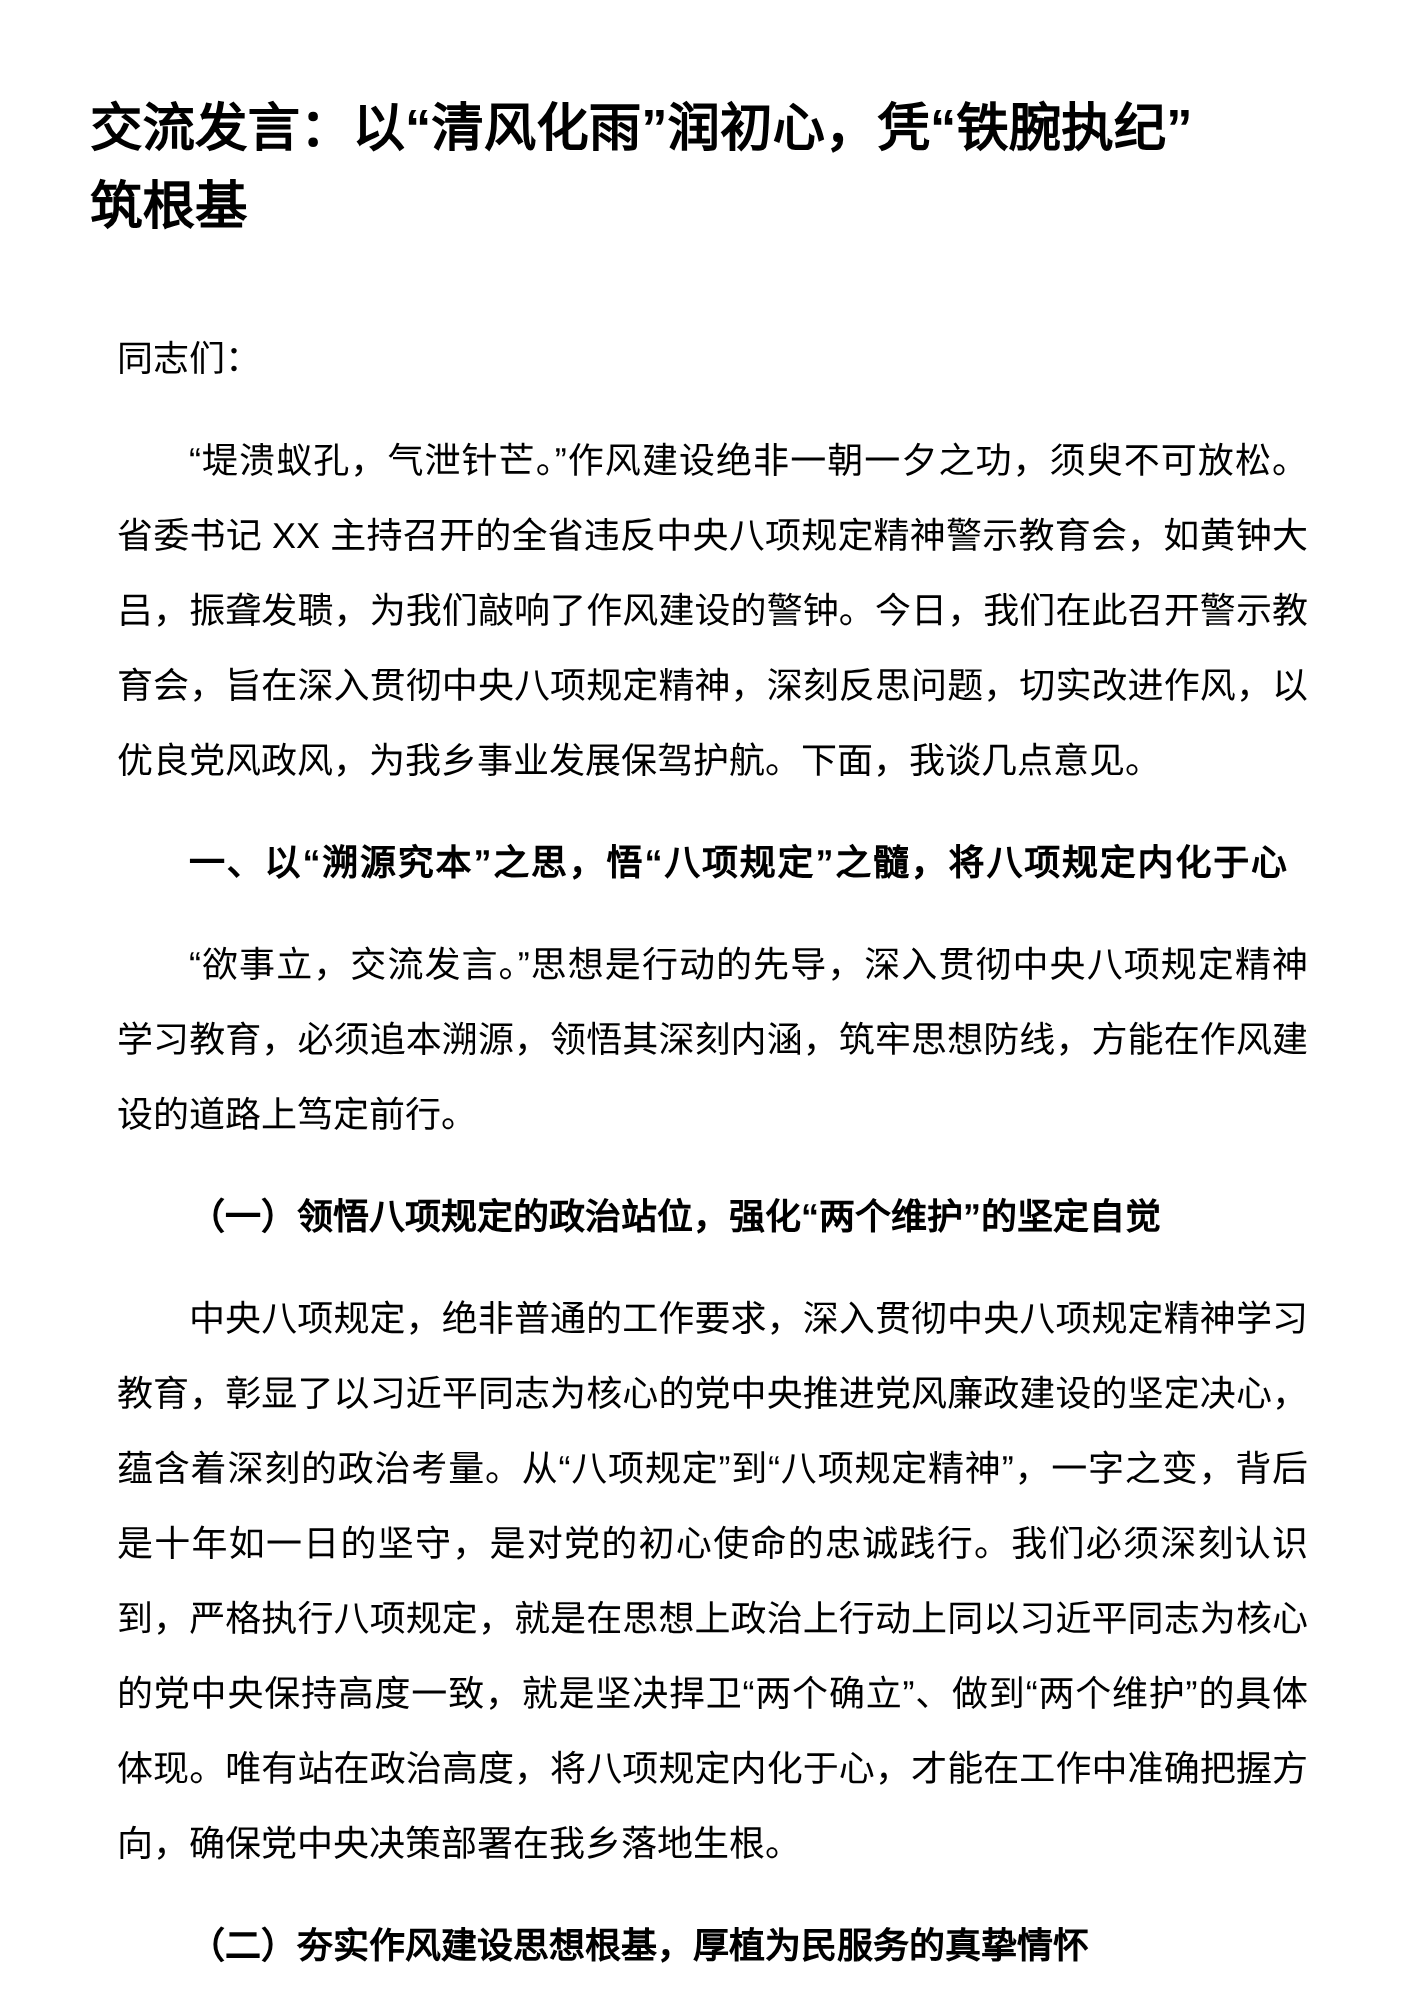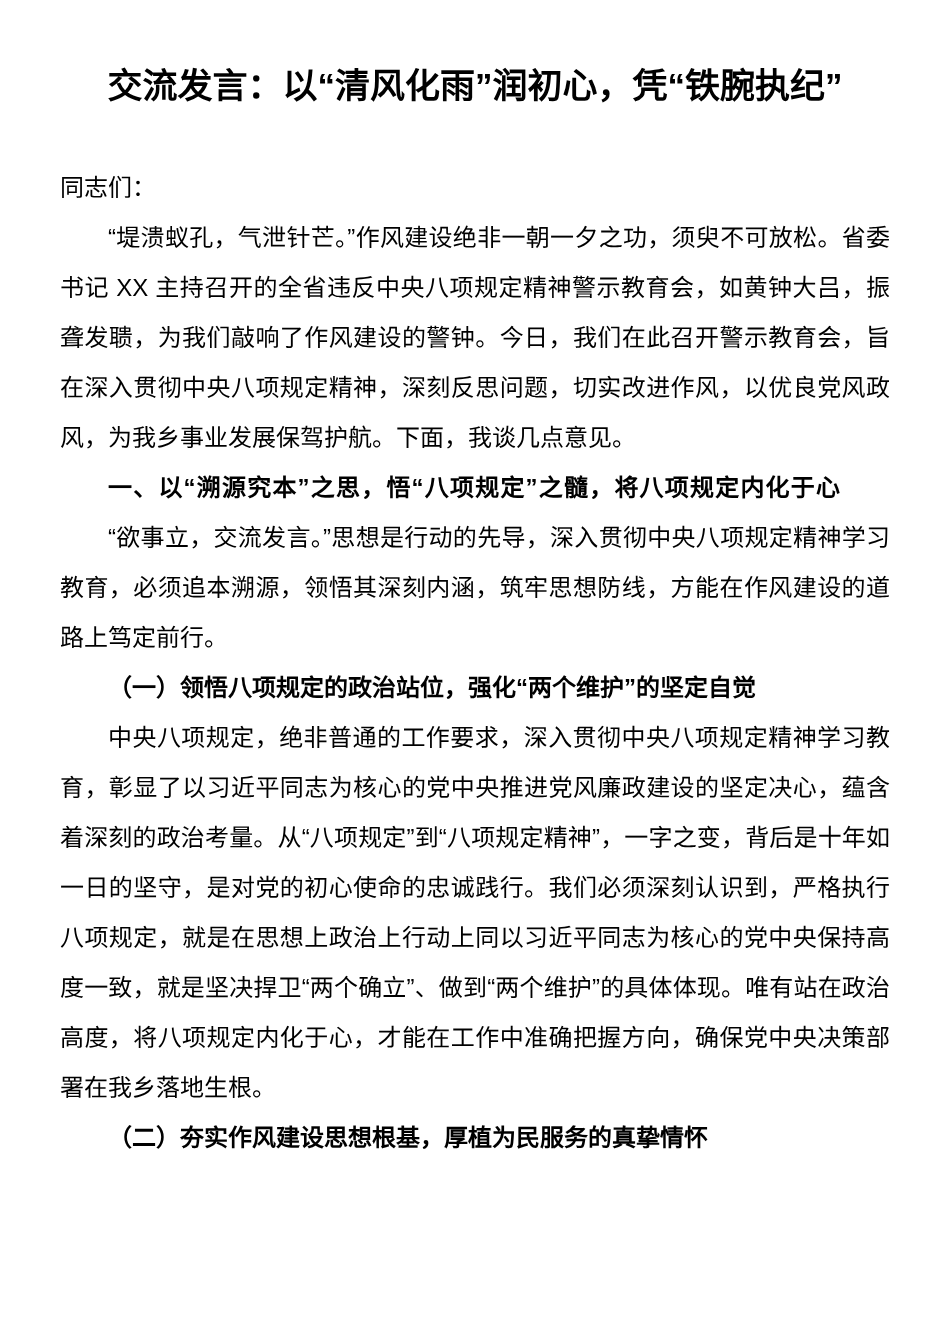--- a/index.html
+++ b/index.html
@@ -15,52 +15,53 @@
     width: 950px;
     min-height: 1344px;
     box-sizing: border-box;
     padding: 60px 60px 0 60px;
     background: #ffffff;
     color: #000000;
     font-family: "Liberation Sans", sans-serif;
   }
   .doc-title {
     margin: 0;
-    text-align: center;
+    text-align: left;
     font-size: 35px;
     font-weight: 700;
     line-height: 52px;
     color: #000000;
   }
   .title-line { display: block; }
   .doc-content {
     margin-top: 51px;
     font-size: 24px;
     line-height: 50px;
     text-align: justify;
     color: #000000;
   }
   .doc-content p {
-    margin: 0;
+    margin: 18px;
     padding: 0;
     text-indent: 2em;
   }
   .doc-content p.salutation { text-indent: 0; }
   .doc-content p.heading-1 {
     font-weight: 700;
     letter-spacing: 1.2px;
   }
   .doc-content p.heading-2 { font-weight: 700; }
 </style>
 </head>
 <body>
 
 <div class="page">
   <h1 class="doc-title">
     <span class="title-line">交流发言：以“清风化雨”润初心，凭“铁腕执纪”</span>
+    <span class="title-line">筑根基</span>
   </h1>
   <div class="doc-content">
       <p class="salutation">同志们：</p>
       <p class="paragraph">“堤溃蚁孔，气泄针芒。”作风建设绝非一朝一夕之功，须臾不可放松。省委书记 XX 主持召开的全省违反中央八项规定精神警示教育会，如黄钟大吕，振聋发聩，为我们敲响了作风建设的警钟。今日，我们在此召开警示教育会，旨在深入贯彻中央八项规定精神，深刻反思问题，切实改进作风，以优良党风政风，为我乡事业发展保驾护航。下面，我谈几点意见。</p>
       <p class="heading-1">一、以“溯源究本”之思，悟“八项规定”之髓，将八项规定内化于心</p>
       <p class="paragraph">“欲事立，交流发言。”思想是行动的先导，深入贯彻中央八项规定精神学习教育，必须追本溯源，领悟其深刻内涵，筑牢思想防线，方能在作风建设的道路上笃定前行。</p>
       <p class="heading-2">（一）领悟八项规定的政治站位，强化“两个维护”的坚定自觉</p>
       <p class="paragraph">中央八项规定，绝非普通的工作要求，深入贯彻中央八项规定精神学习教育，彰显了以习近平同志为核心的党中央推进党风廉政建设的坚定决心，蕴含着深刻的政治考量。从“八项规定”到“八项规定精神”，一字之变，背后是十年如一日的坚守，是对党的初心使命的忠诚践行。我们必须深刻认识到，严格执行八项规定，就是在思想上政治上行动上同以习近平同志为核心的党中央保持高度一致，就是坚决捍卫“两个确立”、做到“两个维护”的具体体现。唯有站在政治高度，将八项规定内化于心，才能在工作中准确把握方向，确保党中央决策部署在我乡落地生根。</p>
       <p class="heading-2">（二）夯实作风建设思想根基，厚植为民服务的真挚情怀</p>
     </div>

